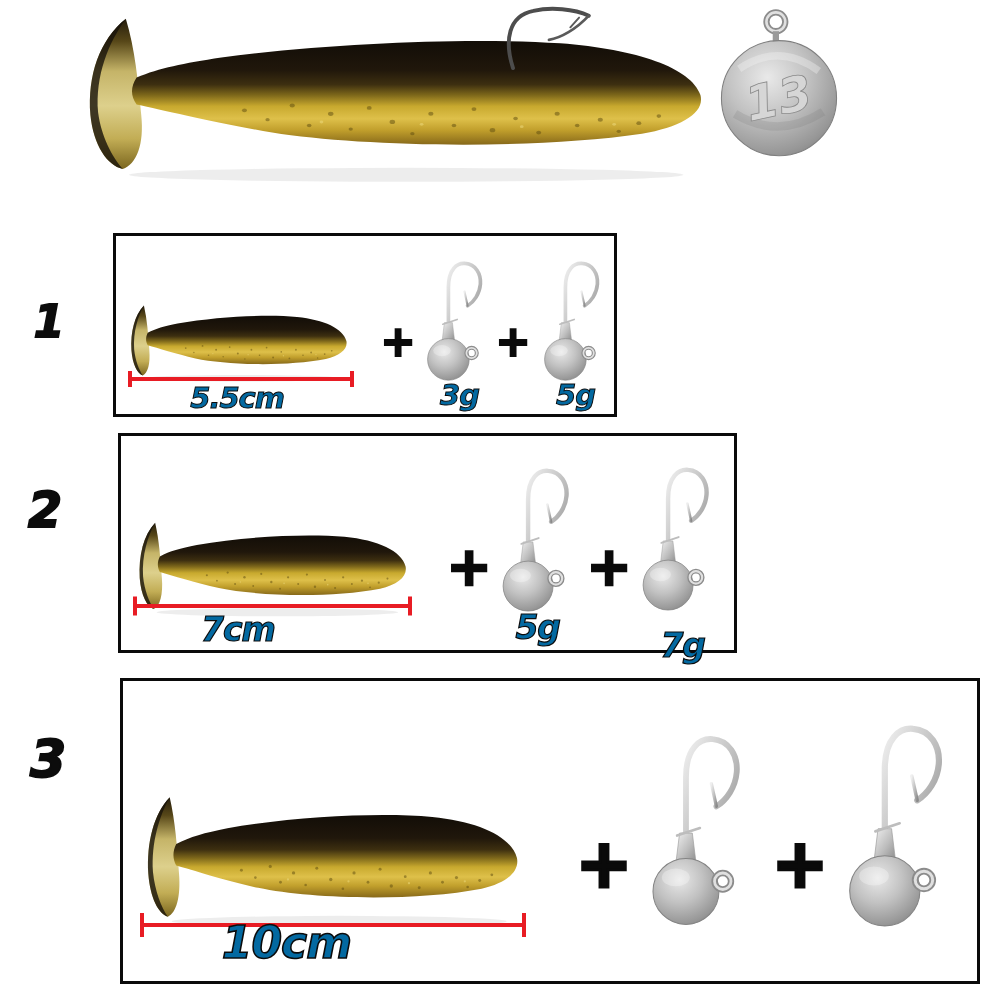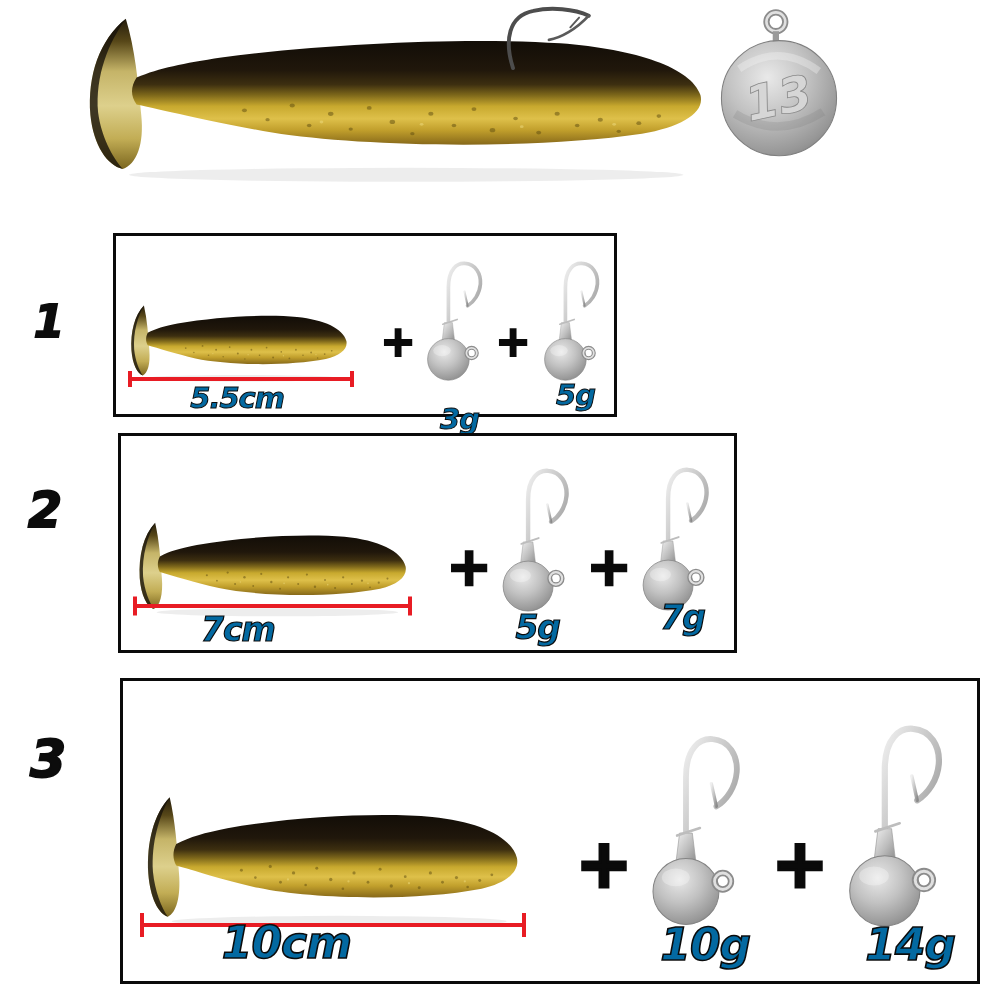--- a/index.html
+++ b/index.html
@@ -148,21 +148,21 @@
   <div class="option-box" style="left:113px;top:233px;width:504px;height:184px;">
     <svg class="abs" style="left:10px;top:64px;" width="228" height="82" viewBox="0 0 420 150" preserveAspectRatio="none">
       <use href="#lureSym"></use>
     </svg>
     <div class="measure m1" style="left:12px;top:141px;width:226px;"></div>
     <div class="lbl s1" style="left:38px;top:146px;width:130px;">5.5cm</div>
     <div class="plus s1" style="left:258px;top:83px;width:48px;">+</div>
     <svg class="abs" style="left:294px;top:21px;" width="80" height="128" viewBox="0 0 100 160">
         <use href="#jigSym"></use>
       </svg>
-    <div class="lbl s1" style="left:303px;top:143px;width:60px;margin-top:24px;">3g</div>
+    <div class="lbl s1" style="left:303px;top:143px;width:60px;">3g</div>
     <div class="plus s1" style="left:373px;top:83px;width:48px;">+</div>
     <svg class="abs" style="left:411px;top:21px;" width="80" height="128" viewBox="0 0 100 160">
         <use href="#jigSym"></use>
       </svg>
     <div class="lbl s1" style="left:419px;top:143px;width:60px;">5g</div>
   </div>
 
   <div class="row-number" id="num2">2</div>
   <div class="option-box" style="left:118px;top:433px;width:619px;height:220px;">
     <svg class="abs" style="left:12px;top:80px;" width="282" height="101" viewBox="0 0 420 150" preserveAspectRatio="none">
@@ -172,35 +172,33 @@
     <div class="lbl s2" style="left:24px;top:176px;width:130px;">7cm</div>
     <div class="plus s2" style="left:320px;top:102px;width:56px;">+</div>
     <svg class="abs" style="left:361px;top:27px;" width="96" height="154" viewBox="0 0 100 160">
         <use href="#jigSym"></use>
       </svg>
     <div class="lbl s2" style="left:379px;top:174px;width:60px;">5g</div>
     <div class="plus s2" style="left:460px;top:102px;width:56px;">+</div>
     <svg class="abs" style="left:501px;top:26px;" width="96" height="154" viewBox="0 0 100 160">
         <use href="#jigSym"></use>
       </svg>
-    <div class="lbl s2" style="left:524px;top:164px;width:60px;">7g</div>
+    <div class="lbl s2" style="left:524px;top:192px;width:60px;">7g</div>
   </div>
 
   <div class="row-number" id="num3">3</div>
   <div class="option-box" style="left:120px;top:678px;width:860px;height:306px;">
     <svg class="abs" style="left:16px;top:107px;" width="391" height="140" viewBox="0 0 420 150" preserveAspectRatio="none">
       <use href="#lureSym"></use>
     </svg>
     <div class="measure m3" style="left:17px;top:242px;width:386px;"></div>
     <div class="lbl s3" style="left:68px;top:238px;width:160px;">10cm</div>
     <div class="plus s3" style="left:446px;top:147px;width:70px;">+</div>
     <svg class="abs" style="left:502px;top:48px;" width="127" height="203" viewBox="0 0 100 160">
         <use href="#jigSym"></use>
       </svg>
-    <div class="lbl s3" style="left:527px;top:240px;width:100px;">10g</div>
     <div class="plus s3" style="left:642px;top:147px;width:70px;">+</div>
     <svg class="abs" style="left:697px;top:37px;" width="135" height="216" viewBox="0 0 100 160">
         <use href="#jigSym"></use>
       </svg>
-    <div class="lbl s3" style="left:732px;top:240px;width:100px;">14g</div>
   </div>
 
 </div>
 
 </body></html>

